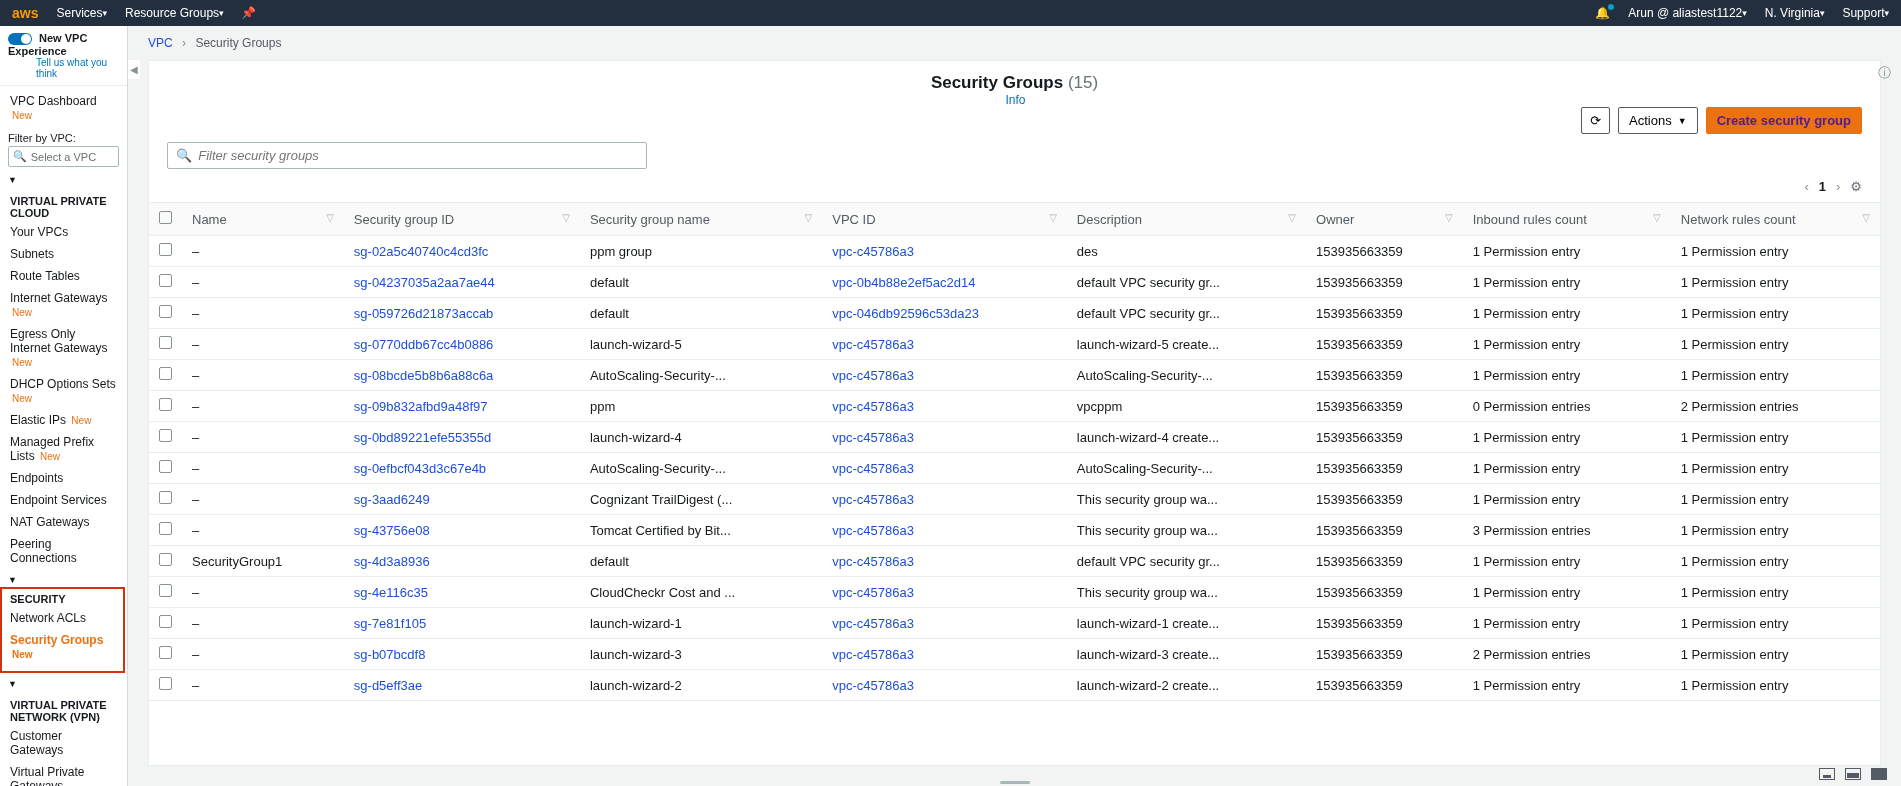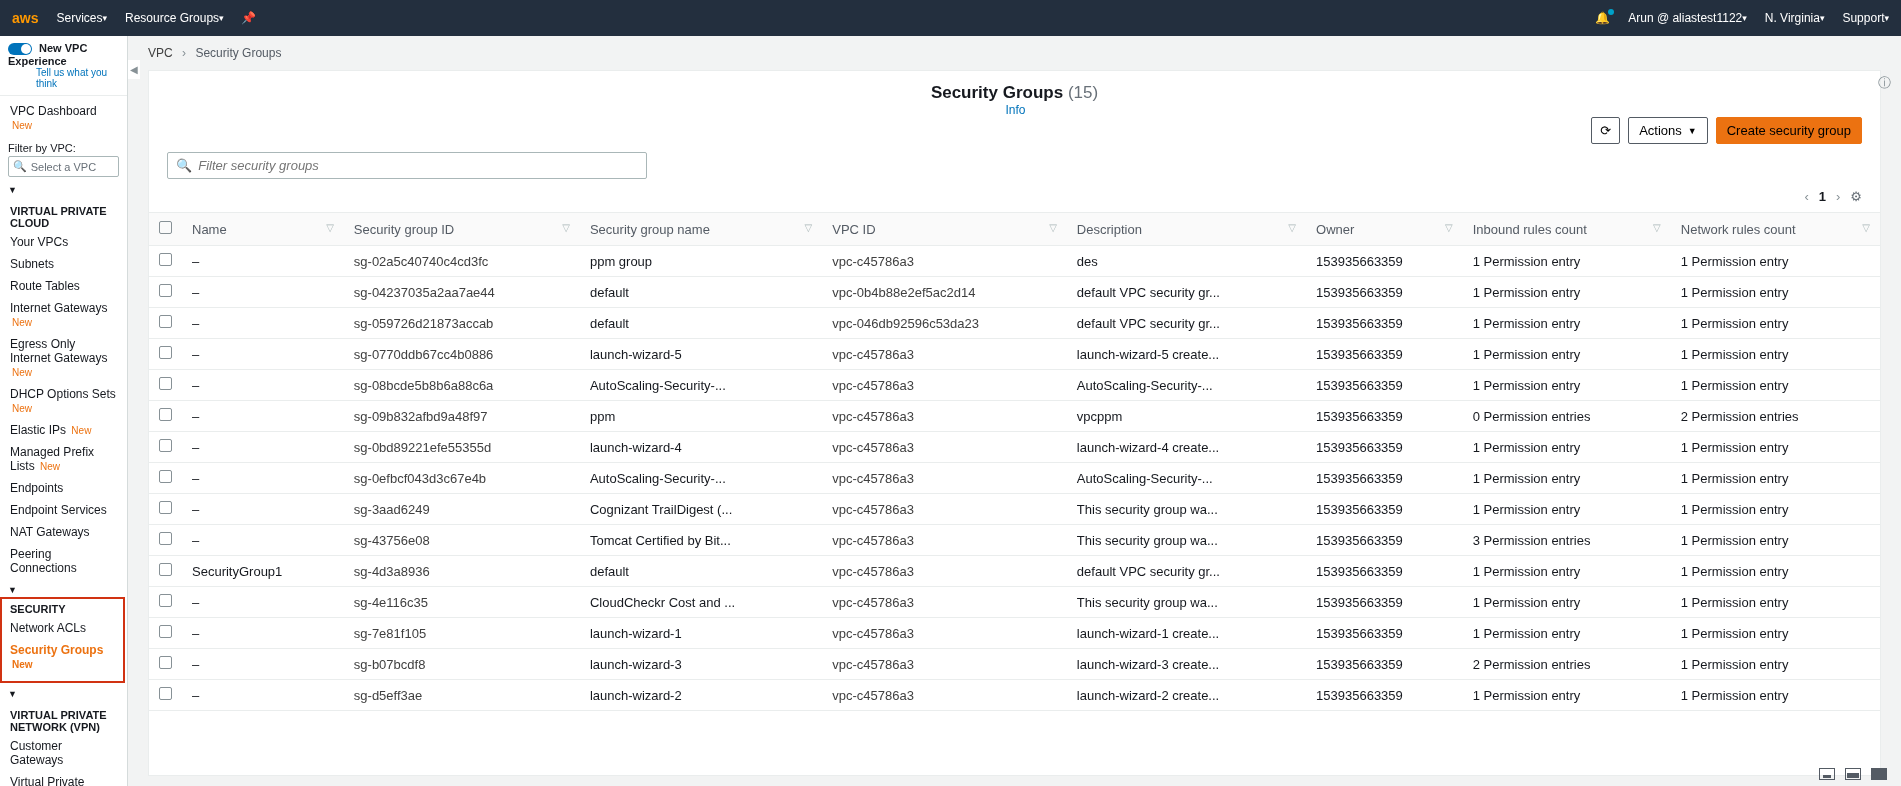--- a/index.html
+++ b/index.html
@@ -1,20 +1,20 @@
 <!DOCTYPE html>
 <html><head>
 <meta charset="utf-8">
 <style>
 * { box-sizing: border-box; margin: 0; padding: 0; }
 body { font-family: "Amazon Ember", "Helvetica Neue", Arial, sans-serif; font-size: 13px; color: #16191f; background: #f2f3f3; }
-a { color: #404040; text-decoration: none; cursor: pointer; }
-
-
-.topnav { background: #232f3e; color: #fff; height: 36px; display: flex; align-items: center; padding: 11px 12px; font-size: 12px; }
+a { color: #1d4ed8; text-decoration: none; cursor: pointer; }
+
+
+.topnav { background: #232f3e; color: #fff; height: 26px; display: flex; align-items: center; padding: 11px 12px; font-size: 12px; }
 .topnav .left { display: flex; align-items: center; gap: 18px; }
 .topnav .right { margin-left: auto; display: flex; align-items: center; gap: 18px; }
 .topnav .item { cursor: pointer; display: flex; align-items: center; }
 .aws-logo { font-weight: bold; color: #ff9900; font-size: 14px; }
 .caret { font-size: 9px; }
 .bell-dot { position: relative; }
 .bell-dot::after { content:""; position:absolute; top:-2px; right:-4px; width:6px; height:6px; background:#00a1c9; border-radius:50%; }
 
 
 .page { display: flex; height: calc(100vh - 26px); }
@@ -45,21 +45,21 @@
 .breadcrumbs .sep { margin: 0 6px; color:#879196; }
 
 
 .panel { background:#fff; margin: 0 20px 12px 20px; border:1px solid #eaeded; flex:1; display:flex; flex-direction:column; min-height:0;}
 .panel-head { padding: 12px 18px 8px; display:flex; align-items:center;flex-direction:column; }
 .panel-title { font-size: 17px; font-weight: 700; }
 .panel-count { font-weight: 400; color:#687078; }
 .info-link { color:#0073bb; font-size:12px; margin-left:2px; cursor:pointer; }
 .panel-actions { margin-left:auto; display:flex; align-items:center; gap:8px; }
 .btn { border:1px solid #545b64; background:#fff; padding:5px 10px; font-size:13px; border-radius:2px; cursor:pointer; display:inline-flex; align-items:center; gap:6px;}
-.btn.primary { background:#ec7211; border-color:#ec7211; color:#000000; font-weight:normal; }
+.btn.primary { background:#ec7211; border-color:#ec7211; color:#4c1d95; font-weight:bold; }
 .btn.icon-only { padding:5px 8px; }
 .paginator-row { padding: 0 18px 8px; display:flex; }
 .paginator { margin-left:auto; display:flex; align-items:center; gap:10px; color:#687078;}
 .paginator .pg-btn { cursor:pointer; color:#879196; }
 .paginator .pg-cur { color:#16191f; font-weight:bold;}
 .gear { cursor:pointer; }
 
 
 .filter-row { padding: 0 18px 10px; }
 .filter-input { width: 480px; border:1px solid #aab7b8; border-radius:2px; padding:5px 8px; display:flex; align-items:center; gap:6px;}

